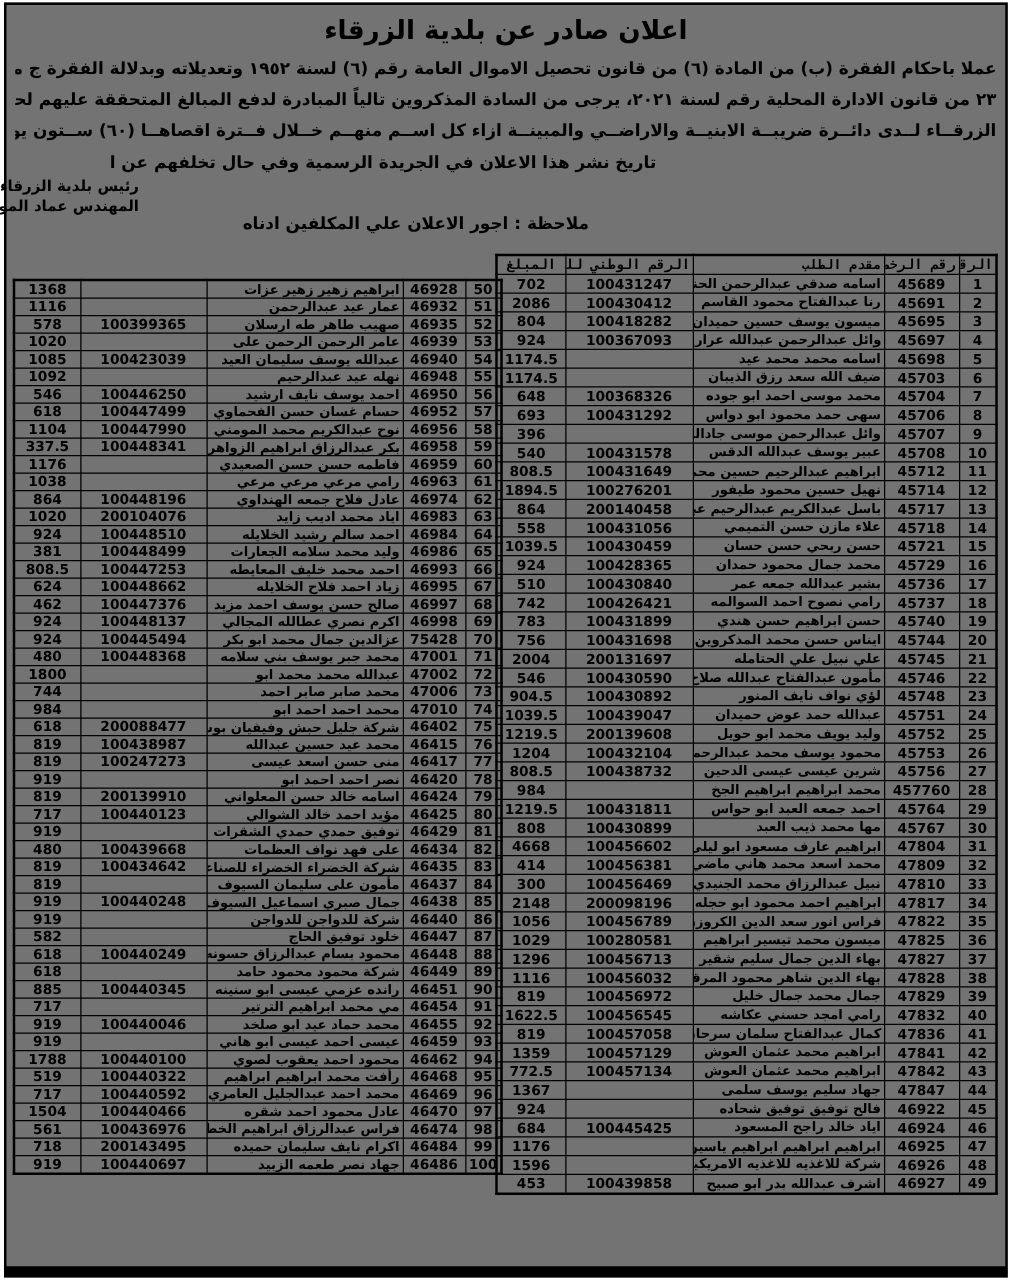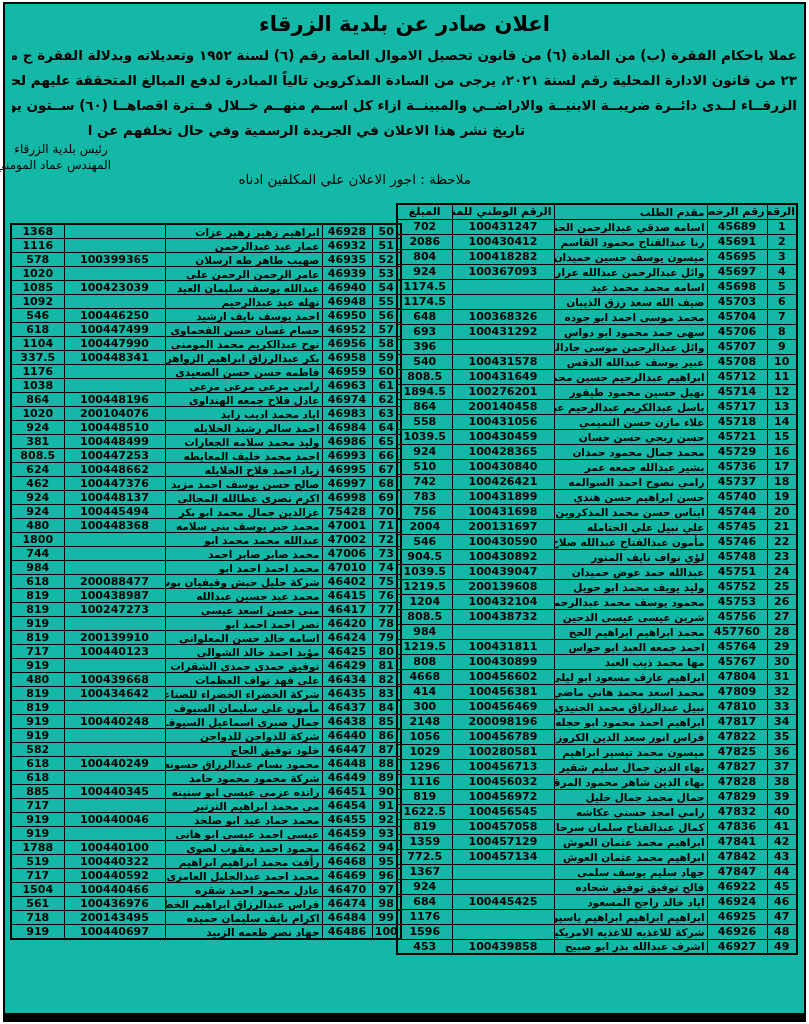--- a/index.html
+++ b/index.html
@@ -4,56 +4,56 @@
 <style>
   * { box-sizing: border-box; }
   html,body { margin:0; padding:0; background:#e8e8e8; }
   .page {
     position:relative; width:809px; height:1024px; background:#ffffff;
     font-family:"DejaVu Sans", sans-serif; color:#000; direction:rtl;
     margin:0 auto; overflow:hidden;
   }
   .frame {
     position:absolute; left:3px; top:2px; right:3px; bottom:2px;
-    border:2px solid #000; border-bottom-width:9px; background:#14b8a6;
+    border:2px solid #000; border-bottom-width:9px; background:#737373;
   }
   
   .doc-title {
     position:absolute; top:8px; left:0; right:0; text-align:center;
     font-size:21px; font-weight:bold; letter-spacing:0;
   }
   .body-text { position:absolute; top:39px; right:7px; left:7px; }
   .body-line {
     font-size:13.5px; font-weight:bold; line-height:25px;
     text-align:justify; text-align-last:justify; white-space:nowrap; overflow:hidden;
   }
   .body-line.l4 {
     position:absolute; top:115px; left:82px; width:438px; right:auto;
     text-align:center; text-align-last:center; line-height:22px;
   }
   .signature {
     position:absolute; top:138px; left:6px; width:100px; text-align:center;
-    font-size:12px; font-weight:normal; line-height:1.3; white-space:nowrap;
+    font-size:12px; font-weight:bold; line-height:1.3; white-space:nowrap;
   }
   .note {
-    position:absolute; top:167px; right:333px; font-size:13.5px; font-weight:normal;
+    position:absolute; top:167px; right:333px; font-size:13.5px; font-weight:bold;
     white-space:nowrap;
   }
   
   .tables { position:absolute; top:199px; left:3px; right:3px; bottom:9px; }
   table { border-collapse:collapse; table-layout:fixed; direction:rtl; border:2px solid #000; }
   .tbl-right { position:absolute; top:0; right:3px; width:400px; }
   .tbl-left  { position:absolute; top:20px; left:2px; width:390px; }
   td, th {
     border:1px solid #000; font-weight:bold; padding:0 2px;
     overflow:hidden; white-space:nowrap; font-size:11px; vertical-align:middle;
   }
   .tbl-right td, .tbl-right th { height:15px; }
   .tbl-left  td { height:13.5px; }
-  th { text-align:center; font-size:11px; }
+  th { text-align:center; font-size:11px;font-family:Liberation Mono, monospace; }
   .c-num        { text-align:center; }
   .c-license    { text-align:center; }
   .c-applicant  { text-align:right; font-size:10.5px; }
   .c-national_id{ text-align:center; }
   .c-amount     { text-align:center; }
 </style>
 </head>
 <body>
 
 <div class="page">

